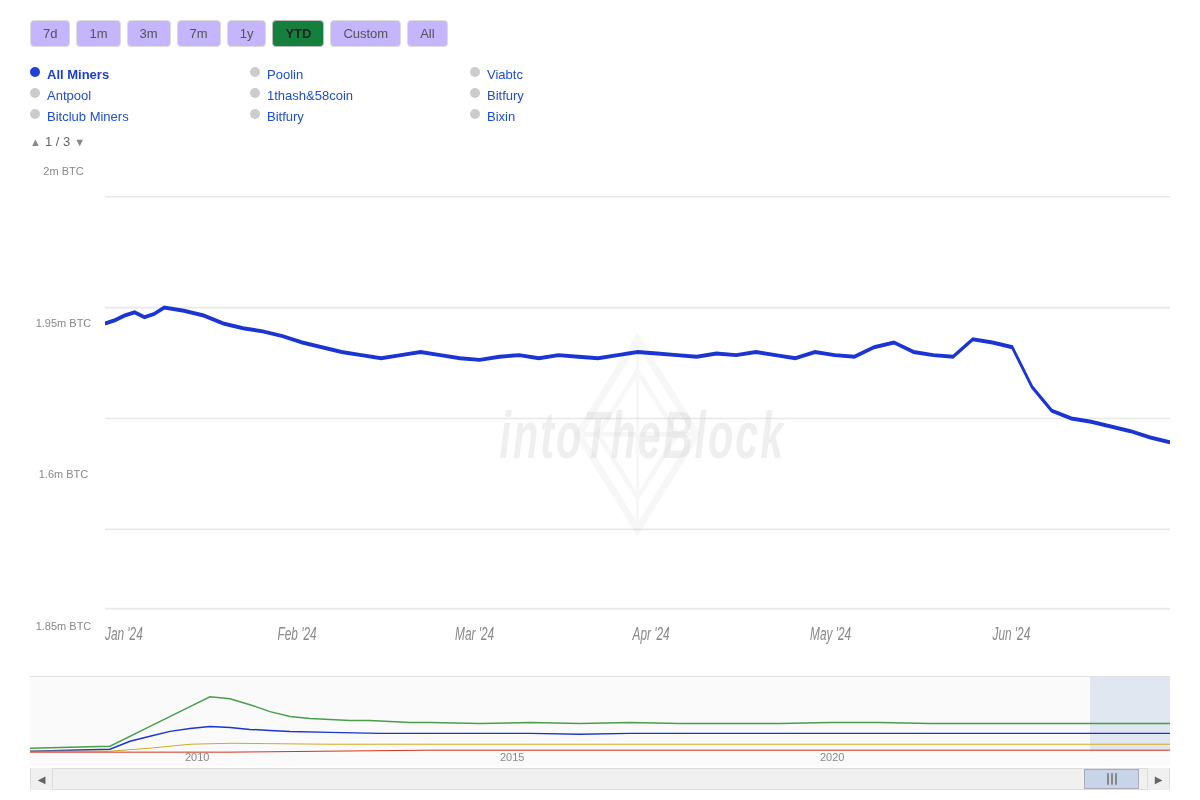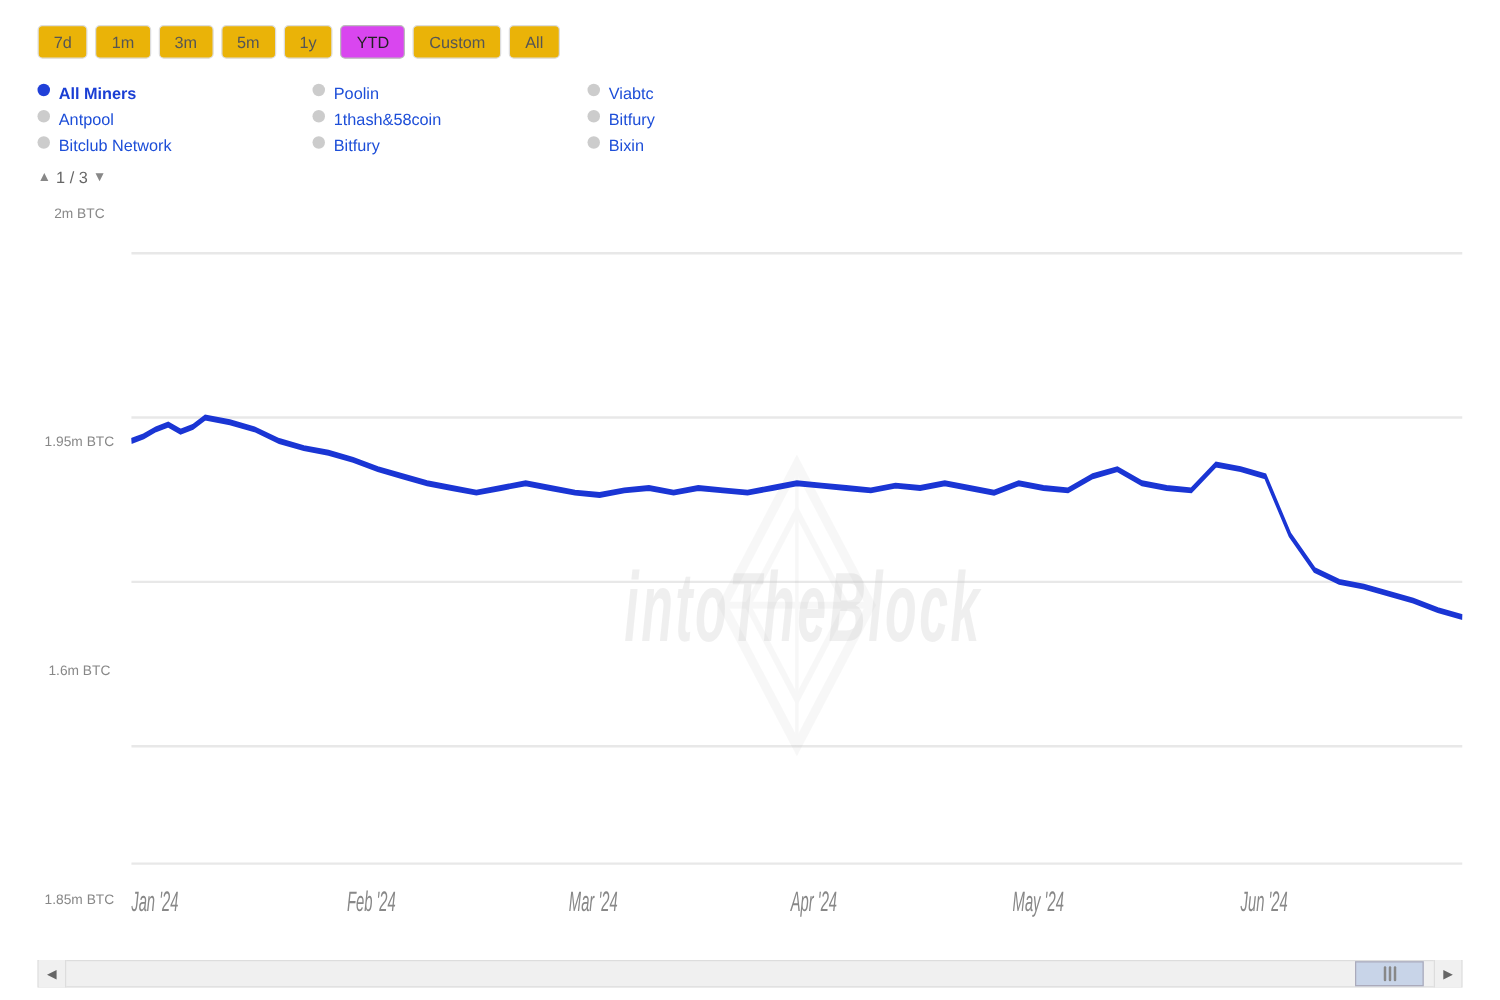--- a/index.html
+++ b/index.html
@@ -25,30 +25,30 @@
     .time-range {
       display: flex;
       align-items: center;
       gap: 6px;
       margin-bottom: 20px;
     }
     .time-btn {
       padding: 5px 12px;
       border: 1px solid #ddd;
       border-radius: 4px;
-      background: #eab308;
+      background: #c4b5fd;
       cursor: pointer;
       font-size: 13px;
       color: #555;
       font-weight: normal;
     }
     .time-btn.active {
-      font-weight: normal;
+      font-weight: bold;
       color: #222;
-      background: #d946ef;
+      background: #15803d;
       border-color: #bbb;
     }
 
     
     .legend {
       display: grid;
       grid-template-columns: 220px 220px 200px;
       grid-template-rows: auto auto auto;
       gap: 6px 0;
       margin-bottom: 10px;
@@ -190,21 +190,21 @@
   </style>
 </head>
 <body>
 
 <div class="container">
 
   <div class="time-range">
     <button class="time-btn">7d</button>
     <button class="time-btn">1m</button>
     <button class="time-btn">3m</button>
-    <button class="time-btn">5m</button>
+    <button class="time-btn">7m</button>
     <button class="time-btn">1y</button>
     <button class="time-btn active">YTD</button>
     <button class="time-btn">Custom</button>
     <button class="time-btn">All</button>
   </div>
 
   <div class="legend">
 
     <div class="legend-item">
       <div class="legend-dot" style="background:#2040d8;"></div>
@@ -227,21 +227,21 @@
       <div class="legend-dot" style="background:#ccc;"></div>
       <span class="legend-label">1thash&amp;58coin</span>
     </div>
     <div class="legend-item">
       <div class="legend-dot" style="background:#ccc;"></div>
       <span class="legend-label">Bitfury</span>
     </div>
 
     <div class="legend-item">
       <div class="legend-dot" style="background:#ccc;"></div>
-      <span class="legend-label">Bitclub Network</span>
+      <span class="legend-label">Bitclub Miners</span>
     </div>
     <div class="legend-item">
       <div class="legend-dot" style="background:#ccc;"></div>
       <span class="legend-label">Bitfury</span>
     </div>
     <div class="legend-item">
       <div class="legend-dot" style="background:#ccc;"></div>
       <span class="legend-label">Bixin</span>
     </div>
   </div>
@@ -343,20 +343,126 @@
         <text x="0" y="300" font-size="12" fill="#888" font-family="Arial">Jan '24</text>
         <text x="175" y="300" font-size="12" fill="#888" font-family="Arial">Feb '24</text>
         <text x="355" y="300" font-size="12" fill="#888" font-family="Arial">Mar '24</text>
         <text x="535" y="300" font-size="12" fill="#888" font-family="Arial">Apr '24</text>
         <text x="715" y="300" font-size="12" fill="#888" font-family="Arial">May '24</text>
         <text x="900" y="300" font-size="12" fill="#888" font-family="Arial">Jun '24</text>
       </svg>
     </div>
   </div>
 
+  <div class="overview-chart">
+    <svg class="overview-svg" viewBox="0 0 1140 90" preserveAspectRatio="none">
+
+      <rect x="0" y="0" width="1140" height="90" fill="#fafafa"></rect>
+
+      <rect x="1060" y="0" width="80" height="75" fill="#c8d4e8" opacity="0.5"></rect>
+
+      <polyline fill="none" stroke="#4a9e4a" stroke-width="1.5" points="
+          0,72
+          80,70
+          120,50
+          160,30
+          180,20
+          200,22
+          220,28
+          240,35
+          260,40
+          280,42
+          300,43
+          320,44
+          340,44
+          360,45
+          380,46
+          400,46
+          450,47
+          500,46
+          550,47
+          600,46
+          650,47
+          700,47
+          750,47
+          800,46
+          850,46
+          900,47
+          950,47
+          1000,47
+          1050,47
+          1100,47
+          1140,47
+        "></polyline>
+
+      <polyline fill="none" stroke="#1a35d4" stroke-width="1.5" points="
+          0,75
+          80,73
+          100,65
+          120,60
+          140,55
+          160,52
+          180,50
+          200,51
+          220,53
+          240,54
+          260,55
+          300,56
+          350,57
+          400,57
+          450,57
+          500,57
+          550,58
+          600,57
+          650,57
+          700,57
+          750,57
+          800,57
+          850,57
+          900,57
+          950,57
+          1000,57
+          1050,57
+          1100,57
+          1140,57
+        "></polyline>
+
+      <polyline fill="none" stroke="#d4a820" stroke-width="1" points="
+          0,75
+          80,75
+          120,72
+          160,68
+          200,67
+          300,68
+          400,68
+          500,68
+          600,68
+          700,68
+          800,68
+          900,68
+          1000,68
+          1100,68
+          1140,68
+        "></polyline>
+
+      <polyline fill="none" stroke="#d43020" stroke-width="1" points="
+          0,76
+          200,76
+          400,74
+          600,74
+          800,74
+          1000,74
+          1140,74
+        "></polyline>
+
+      <text x="155" y="85" font-size="11" fill="#888" font-family="Arial">2010</text>
+      <text x="470" y="85" font-size="11" fill="#888" font-family="Arial">2015</text>
+      <text x="790" y="85" font-size="11" fill="#888" font-family="Arial">2020</text>
+    </svg>
+  </div>
 
   <div class="scrollbar-area">
     <div class="scrollbar-left-btn">◀</div>
     <div class="scrollbar-track"></div>
     <div class="scrollbar-thumb">
       <svg width="16" height="14" viewBox="0 0 16 14">
         <rect x="3" y="1" width="2" height="12" rx="1" fill="#888"></rect>
         <rect x="7" y="1" width="2" height="12" rx="1" fill="#888"></rect>
         <rect x="11" y="1" width="2" height="12" rx="1" fill="#888"></rect>
       </svg>

